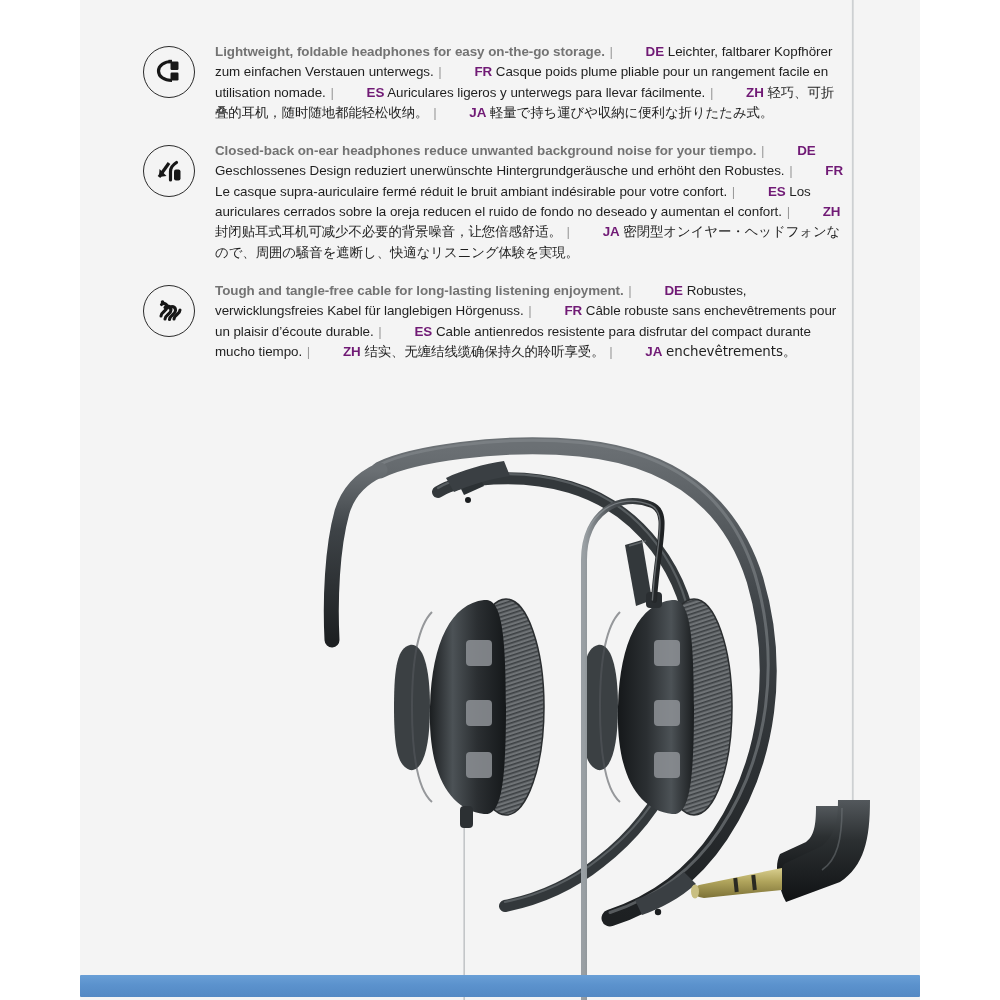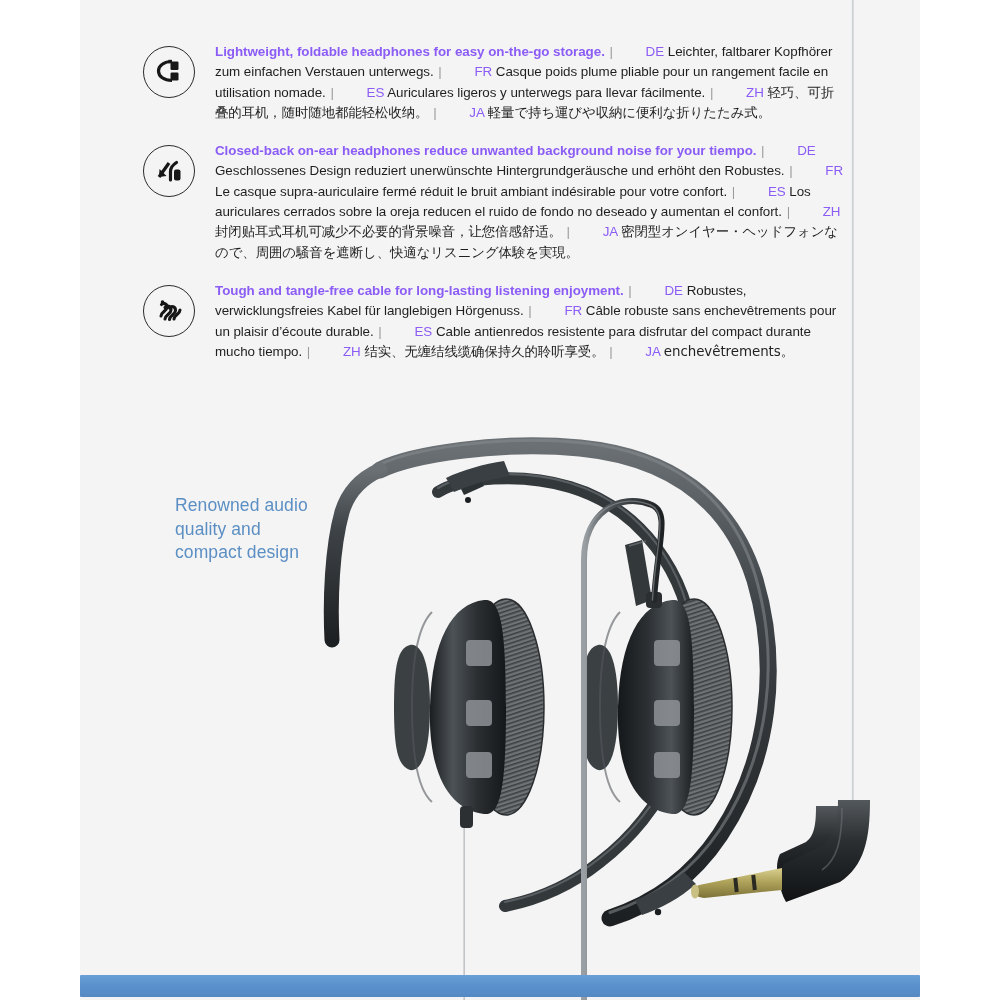--- a/index.html
+++ b/index.html
@@ -41,23 +41,23 @@
   }
   .feature-icon svg{display:block;width:52px;height:52px;margin:-1.6px 0 0 -1.6px;}
   .feature-text{
     margin-left:72px;
     font-size:13.4px;
     line-height:20.3px;
     color:#1f1f1f;
     letter-spacing:-0.05px;
     text-align:left;
   }
-  .feature-text .hl{font-weight:bold;color:#8b5cf6;}
+  .feature-text .hl{font-weight:bold;color:#737373;}
   .feature-text .sep{color:#9a9a9a;padding:0 1px;}
-  .feature-text .lang{color:#8b5cf6;font-weight:normal;padding-left:28px;}
+  .feature-text .lang{color:#701a75;font-weight:bold;padding-left:28px;}
   .cjk{font-family:"DejaVu Sans",sans-serif;}
 
   
   #pullquote{
     position:absolute;
     left:95px;            
     top:494px;
     width:150px;
     font-size:17.5px;
     line-height:23.5px;
@@ -312,17 +312,16 @@
         <span class="lang">ZH</span>
         <span class="cjk">结实、无缠结线缆确保持久的聆听享受。</span>
         <span class="sep">|</span>
         <span class="lang">JA</span>
         <span class="cjk">enchevêtrements。</span>
       </div>
     </div>
 
   </div>
 
-  <div id="pullquote">Renowned audio quality and compact design</div>
 
   <div id="bluebar"></div>
 
 </div>
 
 </body></html>

